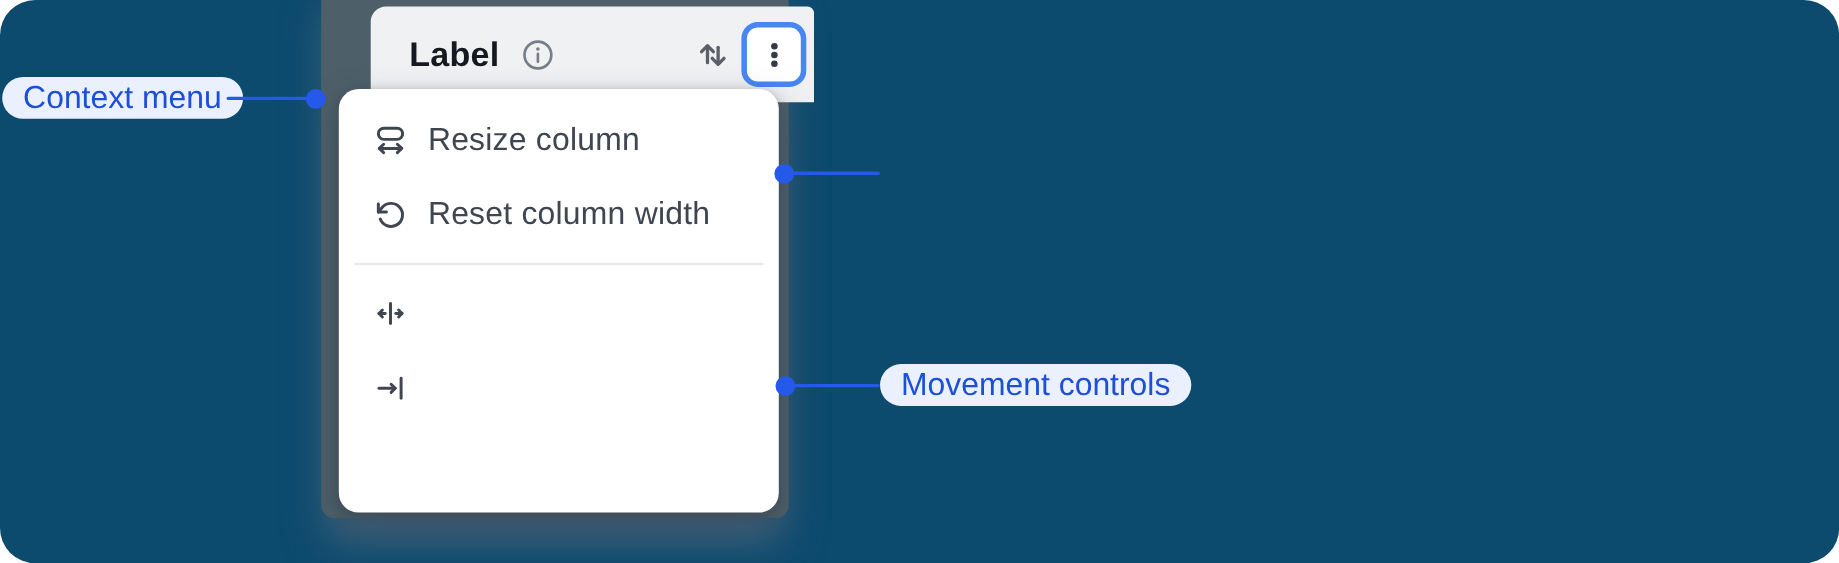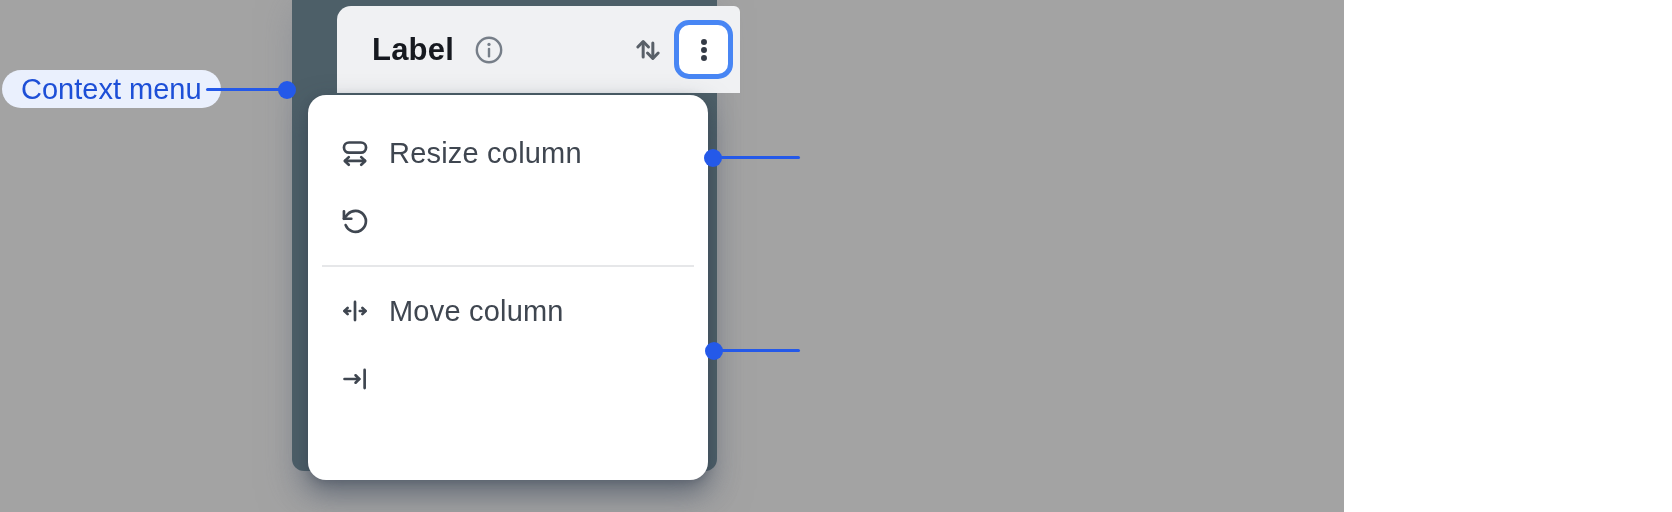--- a/index.html
+++ b/index.html
@@ -1,19 +1,19 @@
 <!DOCTYPE html>
 <html><head>
 <meta charset="utf-8">
 <style>
   * { margin:0; padding:0; box-sizing:border-box; }
   html,body { background:#ffffff; }
   body { font-family:"Liberation Sans","DejaVu Sans",sans-serif; }
   .canvas {
-    position:relative; width:1344px; height:512px; background:#a3a3a3; overflow:hidden;
+    position:relative; width:1672px; height:512px; background:#0c4a6e; overflow:hidden;border-radius:32px;
   }
   
   .backdrop {
     position:absolute; left:292px; top:-24px; width:425px; height:495px;
     background:#4d5f68; border-radius:0 0 12px 12px;
     box-shadow:0 26px 38px -6px rgba(116,124,138,0.55);
   }
   
   .col-header {
     position:absolute; left:337px; top:6px; width:403px; height:87px;
@@ -25,22 +25,22 @@
   }
   .info-btn { margin-left:18px; width:34px; height:34px; display:flex; align-items:center; justify-content:center; cursor:pointer; }
   .sort-btn { margin-left:auto; width:40px; height:40px; display:flex; align-items:center; justify-content:center; cursor:pointer; }
   .kebab-btn {
     margin-left:6px; margin-right:7px; width:59px; height:59px;
     background:#ffffff; border:5px solid #4886f4; border-radius:15px;
     display:flex; align-items:center; justify-content:center; cursor:pointer;
   }
   
   .menu {
-    position:absolute; left:308px; top:95px; width:400px; height:385px;
-    background:#ffffff; border-radius:18px; padding-top:24px;
+    position:absolute; left:308px; top:81px; width:400px; height:385px;
+    background:#ffffff; border-radius:18px; padding-top:12px;
     box-shadow:0 12px 28px rgba(56,68,84,0.50), 0 2px 8px rgba(45,55,70,0.28);
   }
   .menu-item {
     height:68px; display:flex; align-items:center; padding-left:30px; cursor:pointer;
   }
   .menu-icon { width:34px; height:34px; flex:0 0 34px; display:flex; align-items:center; justify-content:center; }
   .menu-item-label { margin-left:17px; font-size:29px; color:#3f4650; letter-spacing:0.2px; white-space:nowrap; }
   .menu-divider { height:2px; background:#e6e7e9; margin:10px 14px; }
   
   .pill {
@@ -99,35 +99,35 @@
       <span class="menu-item-label">Resize column</span>
     </div>
 
     <div class="menu-item">
       <span class="menu-icon">
         <svg width="34" height="34" viewBox="0 0 24 24" fill="none" stroke="#3f4650" stroke-width="1.9" stroke-linecap="round" stroke-linejoin="round">
           <polyline points="4.2,5.2 4.2,10.4 9.4,10.4"></polyline>
           <path d="M5.4 14.9 A 7.4 7.4 0 1 0 6.9 7.2 L 4.2 10.4"></path>
         </svg>
       </span>
+      <span class="menu-item-label">Reset column width</span>
     </div>
 
     <div class="menu-divider"></div>
 
     <div class="menu-item">
       <span class="menu-icon">
         <svg width="34" height="34" viewBox="0 0 24 24" fill="none" stroke="#3f4650" stroke-width="1.9" stroke-linecap="round" stroke-linejoin="round">
           <path d="M12 5.6 V18.4"></path>
           <path d="M8.6 12 H4.6"></path>
             <path d="M6.8 9.8 L4.6 12 L6.8 14.2"></path>
           <path d="M15.4 12 H19.4"></path>
             <path d="M17.2 9.8 L19.4 12 L17.2 14.2"></path>
         </svg>
       </span>
-      <span class="menu-item-label">Move column</span>
     </div>
 
 
     <div class="menu-item">
       <span class="menu-icon">
         <svg width="34" height="34" viewBox="0 0 24 24" fill="none" stroke="#3f4650" stroke-width="1.9" stroke-linecap="round" stroke-linejoin="round">
           <path d="M18.8 5.6 V18.4"></path>
           <path d="M4.6 12 H15"></path>
           <path d="M12.4 9.4 L15 12 L12.4 14.6"></path>
         </svg>
@@ -138,14 +138,15 @@
 
   <div class="pill" style="left:2px; top:70px;">Context menu</div>
   <div class="leader" style="left:206px; top:88px; width:74px;"></div>
   <div class="leader-dot" style="left:278px; top:81px;"></div>
 
   <div class="leader-dot" style="left:704px; top:149px;"></div>
   <div class="leader" style="left:720px; top:156px; width:80px;"></div>
 
   <div class="leader-dot" style="left:705px; top:342px;"></div>
   <div class="leader" style="left:721px; top:349px; width:79px;"></div>
+  <div class="pill" style="left:800px; top:331px;">Movement controls</div>
 
 </div>
 
 </body></html>

